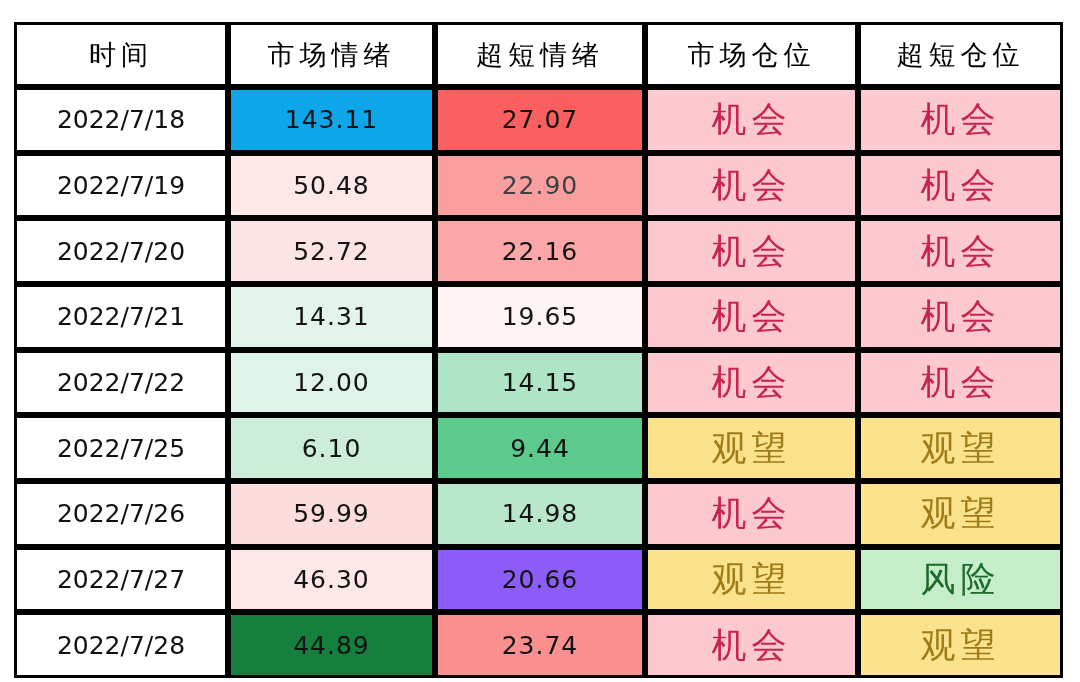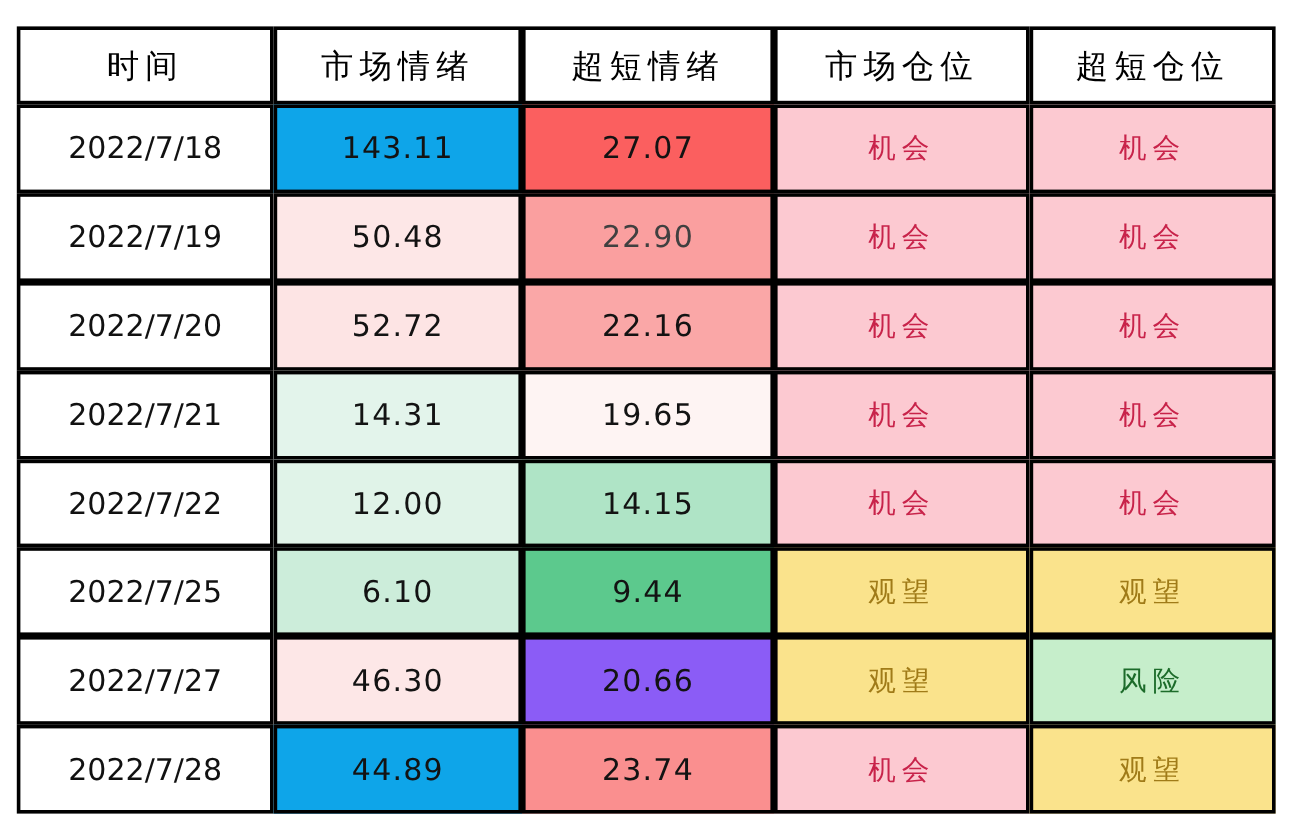--- a/index.html
+++ b/index.html
@@ -66,21 +66,21 @@
     letter-spacing: 0px;
   }
   td.num {
     font-family: "DejaVu Sans", "Liberation Sans", sans-serif;
     font-size: 25px;
     color: #131313;
     letter-spacing: 1px;
   }
   td.tag {
     font-family: Liberation Mono, monospace;
-    font-size: 23px;
+    font-size: 35px;
     letter-spacing: 5px;
   }
   .num-inner, .tag-inner, .date-inner, .hdr-inner {
     display: block;
     width: 100%;
   }
 </style>
 </head>
 <body>
 
@@ -210,40 +210,57 @@
           </td>
           <td class="cell tag" style="background: rgb(250, 227, 140); color: rgb(160, 123, 24);">
             <span class="tag-inner">观望</span>
           </td>
           <td class="cell tag" style="background: rgb(250, 227, 140); color: rgb(160, 123, 24);">
             <span class="tag-inner">观望</span>
           </td>
         </tr>
         <tr>
           <td class="cell date">
+            <span class="date-inner">2022/7/26</span>
+          </td>
+          <td class="cell num" style="background: rgb(252, 220, 220); color: rgb(19, 19, 19);">
+            <span class="num-inner">59.99</span>
+          </td>
+          <td class="cell num" style="background: rgb(184, 231, 204); color: rgb(19, 19, 19);">
+            <span class="num-inner">14.98</span>
+          </td>
+          <td class="cell tag" style="background: rgb(252, 201, 209); color: rgb(200, 35, 74);">
+            <span class="tag-inner">机会</span>
+          </td>
+          <td class="cell tag" style="background: rgb(250, 227, 140); color: rgb(160, 123, 24);">
+            <span class="tag-inner">观望</span>
+          </td>
+        </tr>
+        <tr>
+          <td class="cell date">
             <span class="date-inner">2022/7/27</span>
           </td>
           <td class="cell num" style="background: rgb(253, 231, 231); color: rgb(19, 19, 19);">
             <span class="num-inner">46.30</span>
           </td>
           <td class="cell num" style="background: #8b5cf6; color: rgb(19, 19, 19);">
             <span class="num-inner">20.66</span>
           </td>
           <td class="cell tag" style="background: rgb(250, 227, 140); color: rgb(160, 123, 24);">
             <span class="tag-inner">观望</span>
           </td>
           <td class="cell tag" style="background: rgb(198, 238, 203); color: rgb(28, 107, 42);">
             <span class="tag-inner">风险</span>
           </td>
         </tr>
         <tr>
           <td class="cell date">
             <span class="date-inner">2022/7/28</span>
           </td>
-          <td class="cell num" style="background: #0ea5e9; color: rgb(19, 19, 19);">
+          <td class="cell num" style="background: #15803d; color: rgb(19, 19, 19);">
             <span class="num-inner">44.89</span>
           </td>
           <td class="cell num" style="background: rgb(250, 143, 143); color: rgb(19, 19, 19);">
             <span class="num-inner">23.74</span>
           </td>
           <td class="cell tag" style="background: rgb(252, 201, 209); color: rgb(200, 35, 74);">
             <span class="tag-inner">机会</span>
           </td>
           <td class="cell tag" style="background: rgb(250, 227, 140); color: rgb(160, 123, 24);">
             <span class="tag-inner">观望</span>

